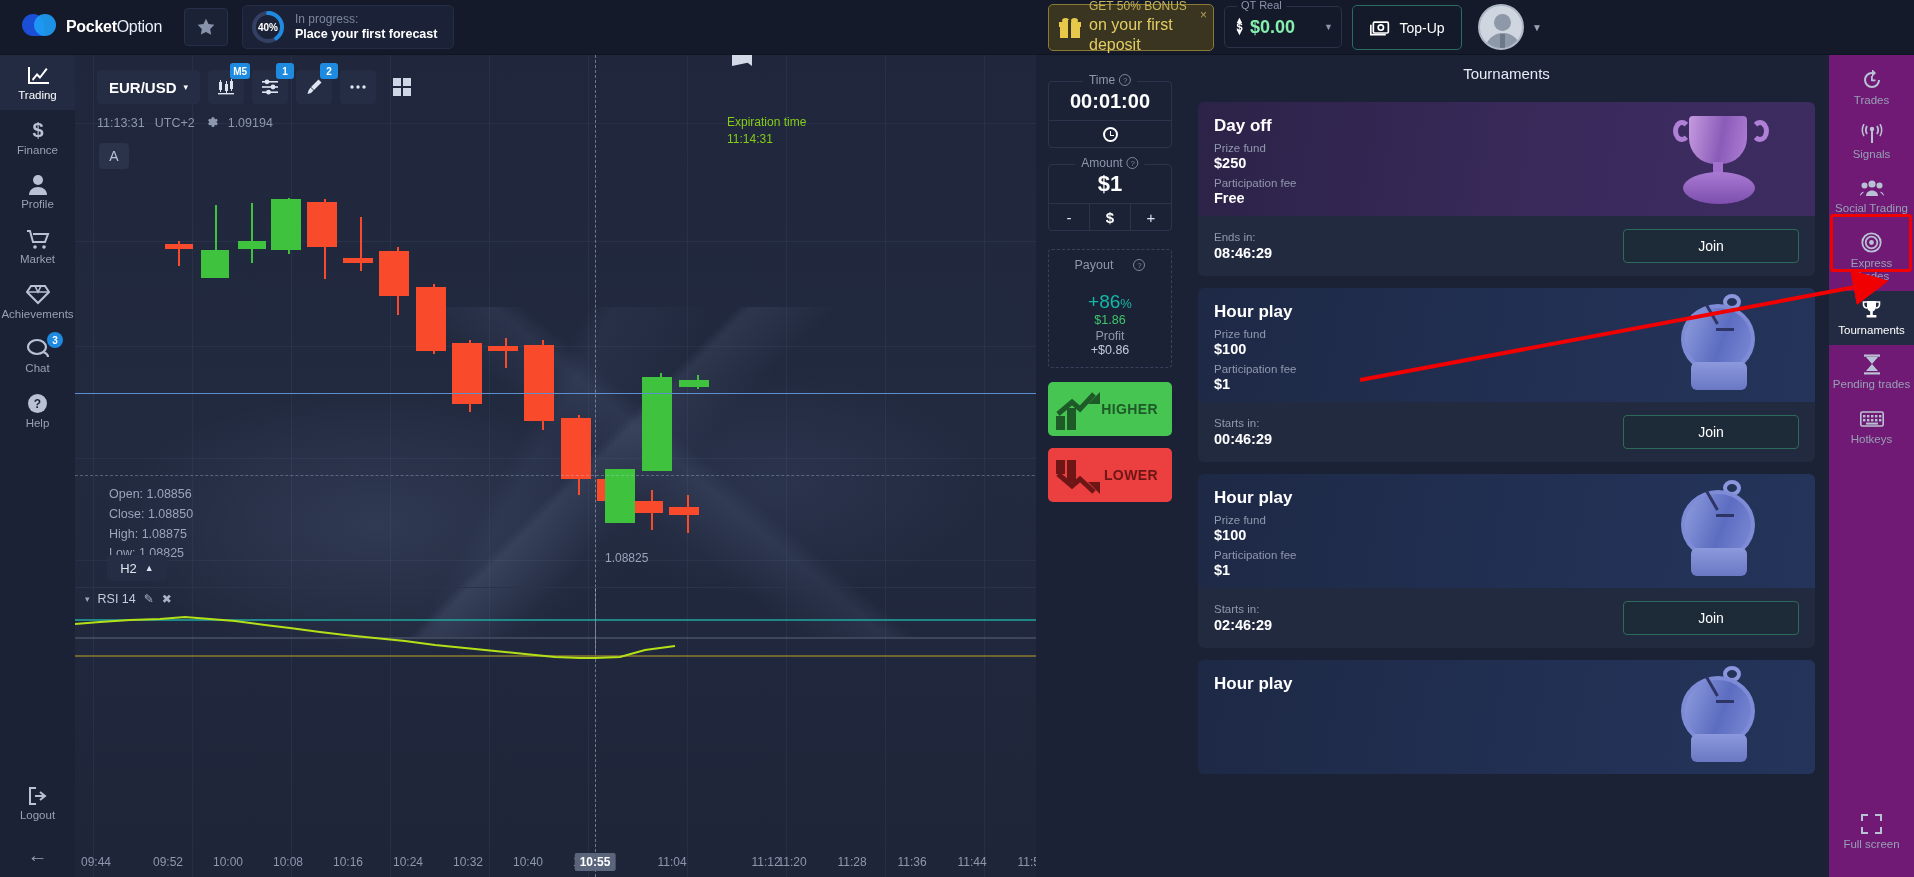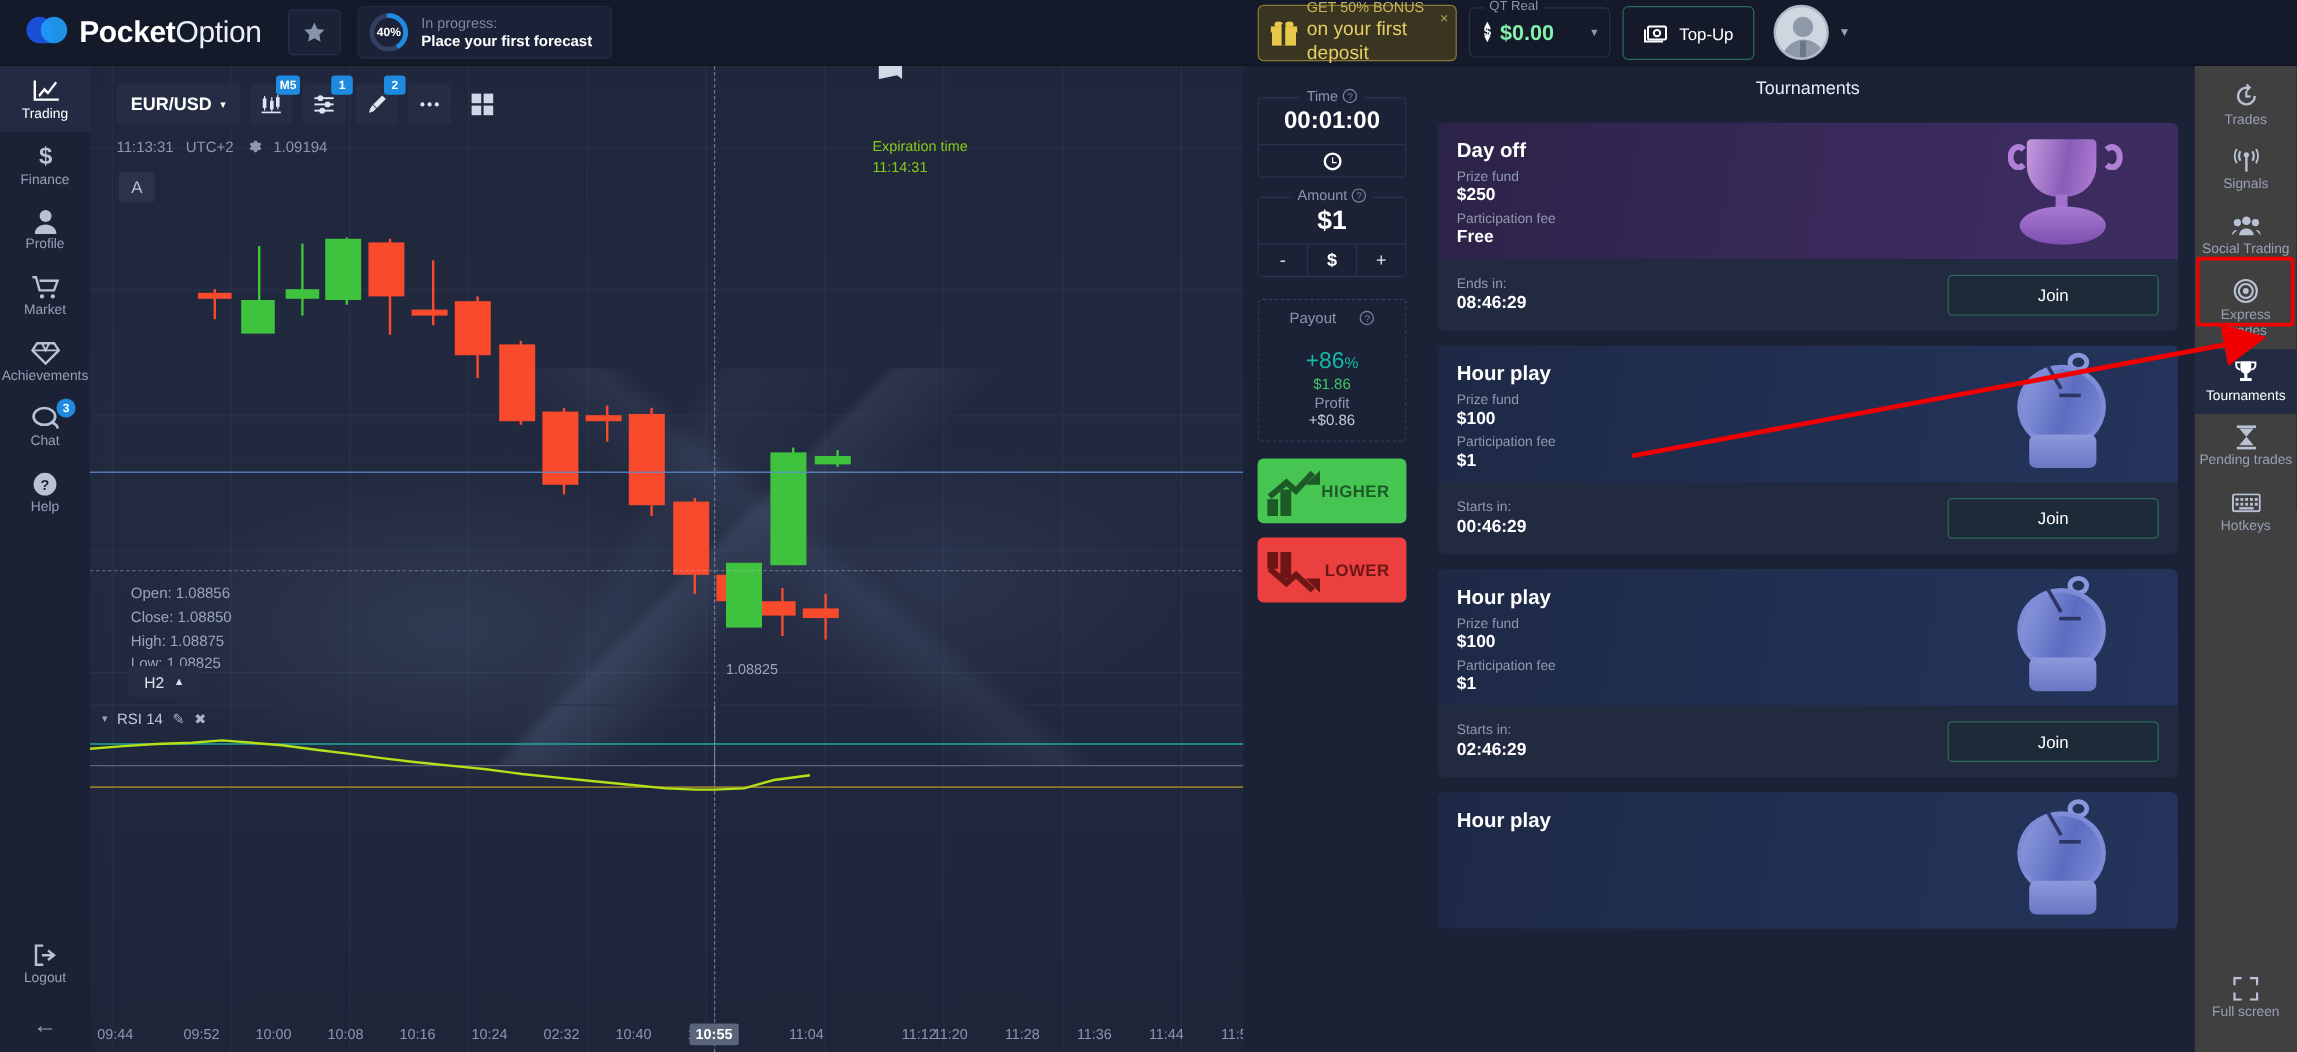--- a/index.html
+++ b/index.html
@@ -16,21 +16,21 @@
   
   .header {
     position:absolute; top:0; left:0; width:1914px; height:55px;
     background:#141a2a; display:flex; align-items:center; z-index:40;
     border-bottom:1px solid #0f1421;
   }
   .logo-wrap { display:flex; align-items:center; margin-left:22px; gap:10px; }
   .logo-mark { width:34px; height:30px; position:relative; }
   .logo-mark .c1 { position:absolute; left:0; top:2px; width:22px; height:22px; border-radius:50% 50% 0 50%; background:#1a4fd6; }
   .logo-mark .c2 { position:absolute; left:12px; top:2px; width:22px; height:22px; border-radius:50%; background:#1e9cf5; opacity:.92; }
-  .logo-text { font-size:25px; letter-spacing:-.3px; color:#fff; }
+  .logo-text { font-size:16px; letter-spacing:-.3px; color:#fff; }
   .logo-text b { font-weight:700; }
   .logo-text span { font-weight:300; color:#e9eef7; }
 
   .star-btn {
     width:44px; height:38px; margin-left:22px; border:1px solid #26304a; border-radius:4px;
     background:#1b2236; display:flex; align-items:center; justify-content:center; cursor:pointer;
   }
   .star-btn svg { width:20px; height:20px; fill:#8792ab; }
 
   .progress-box {
@@ -305,21 +305,21 @@
     background:linear-gradient(110deg,#8f9ede,#5c6cc0 55%,#7d8bd6); border:4px solid #7e8cd8;
   }
   .clock-art .ring2 { position:absolute; left:62px; top:0px; width:18px; height:16px; border:4px solid #8a97dd; border-radius:50%; }
   .clock-art .base2 { position:absolute; left:30px; top:68px; width:56px; height:28px; border-radius:6px;
                       background:linear-gradient(180deg,#8c99dc,#6a78c4); }
   .clock-art .hand { position:absolute; left:55px; top:30px; width:3px; height:22px; background:#2e3566; transform-origin:top center; transform:rotate(150deg); }
   .clock-art .hand2{ position:absolute; left:55px; top:34px; width:18px; height:3px; background:#2e3566; }
 
   
   .rightrail {
-    position:absolute; right:0; top:55px; width:85px; height:822px; background:#404040; z-index:30;
+    position:absolute; right:0; top:55px; width:85px; height:822px; background:#701a75; z-index:30;
     display:flex; flex-direction:column; align-items:center; padding-top:6px;
   }
   .r-item { width:85px; padding:8px 3px; display:flex; flex-direction:column; align-items:center; gap:3px; cursor:pointer; }
   .r-item .ico { height:22px; display:flex; align-items:center; justify-content:center; }
   .r-item .ico svg { fill:#b9c2d4; }
   .r-item .lab { font-size:11.5px; color:#97a0b4; text-align:center; line-height:1.15; }
   .r-item.sel { background:#222b42; }
   .r-item.sel .lab { color:#fff; }
   .r-item.sel .ico svg { fill:#fff; }
   .r-bottom { margin-top:auto; padding-bottom:18px; }
@@ -699,21 +699,21 @@
       <div class="cross-v" style="left:520px; top:0; bottom:28px;"></div>
     </div>
 
     <div class="time-axis">
       <div class="t" style="left:21px;">09:44</div>
       <div class="t" style="left:93px;">09:52</div>
       <div class="t" style="left:153px;">10:00</div>
       <div class="t" style="left:213px;">10:08</div>
       <div class="t" style="left:273px;">10:16</div>
       <div class="t" style="left:333px;">10:24</div>
-      <div class="t" style="left:393px;">02:32</div>
+      <div class="t" style="left:393px;">10:32</div>
       <div class="t" style="left:453px;">10:40</div>
       <div class="t" style="left:513px;">10:48</div>
       <div class="t cur" style="left:520px;">10:55</div>
       <div class="t" style="left:597px;">11:04</div>
       <div class="t" style="left:691px;">11:12</div>
       <div class="t" style="left:717px;">11:20</div>
       <div class="t" style="left:777px;">11:28</div>
       <div class="t" style="left:837px;">11:36</div>
       <div class="t" style="left:897px;">11:44</div>
       <div class="t" style="left:957px;">11:52</div>

